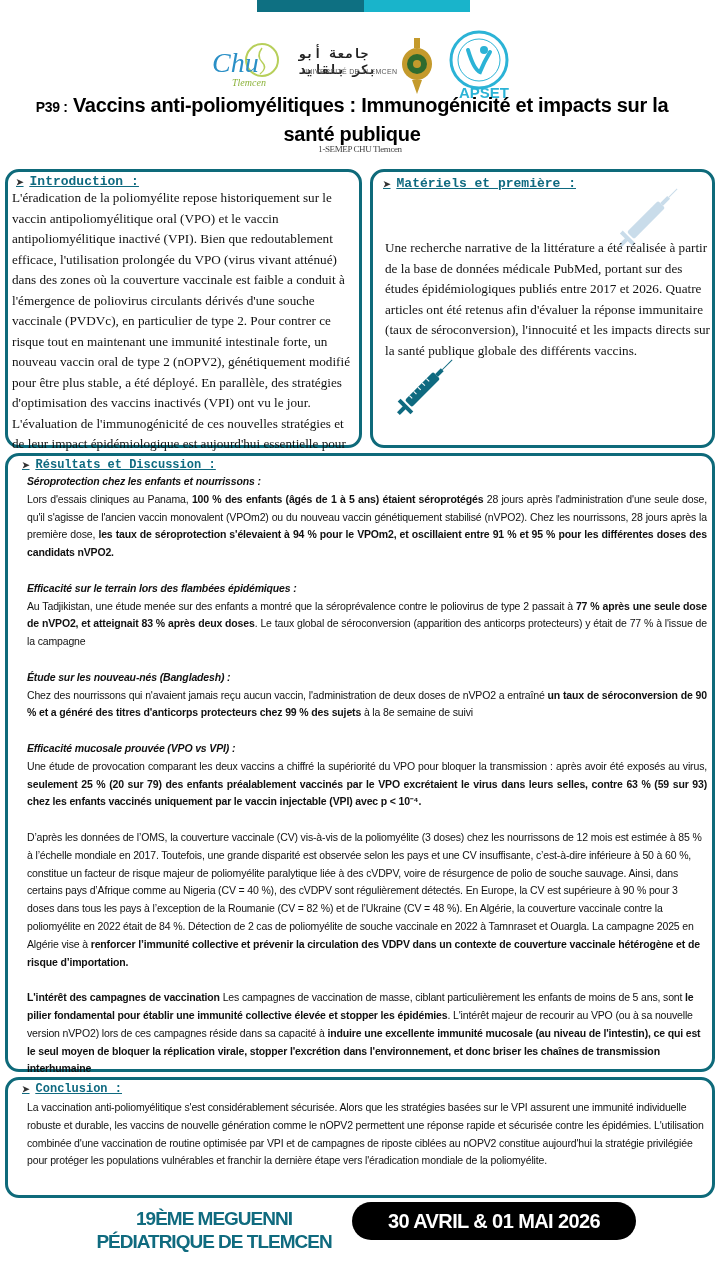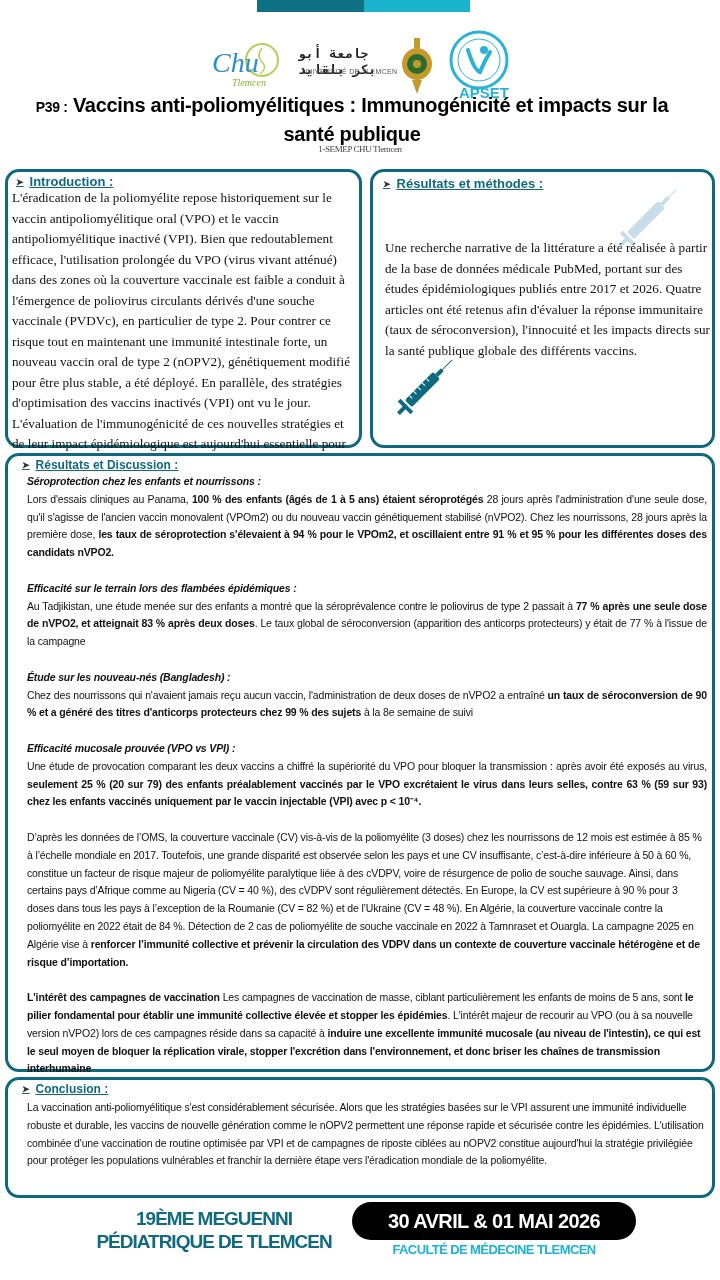--- a/index.html
+++ b/index.html
@@ -23,21 +23,21 @@
     font-family: "Liberation Serif", serif; font-size: 9px; color: #444; line-height: 12px; letter-spacing: -0.4px; }
 
   .box { position: absolute; border: 3px solid #0e6a7a; border-radius: 14px; background: #fff; }
   .box-intro { left: 5px; top: 169px; width: 357px; height: 279px; }
   .box-mat { left: 370px; top: 169px; width: 345px; height: 279px; }
   .box-res { left: 5px; top: 453px; width: 710px; height: 619px; }
   .box-conc { left: 5px; top: 1077px; width: 710px; height: 121px; }
 
   .heading { display: flex; align-items: center; font-weight: bold; color: #0f6a80; text-decoration: underline; font-size: 13px; }
   .arrow { font-size: 9px; color: #333; text-decoration: none; margin-right: 6px; display: inline-block; }
-  .heading-text { text-decoration: underline; }
+  .heading-text { text-decoration: underline; font-family: Liberation Mono, monospace; }
 
   .serif { font-family: "Liberation Serif", serif; font-size: 13.2px; line-height: 20.5px; color: #111; }
   .box-intro .heading { position: absolute; left: 8px; top: 2px; }
   .box-intro .serif { position: absolute; left: 4px; top: 16px; width: 346px; }
 
   .box-mat .heading { position: absolute; left: 10px; top: 4px; }
   .box-mat .serif { position: absolute; left: 12px; top: 66px; width: 325px; }
   .syringe-light { position: absolute; right: 24px; top: 6px; width: 74px; height: 74px; }
   .syringe-dark { position: absolute; left: 18px; top: 178px; width: 70px; height: 72px; }
 
@@ -116,21 +116,21 @@
     <g transform="rotate(-45 37 37)" fill="#c9dcea">
       <rect x="8" y="32" width="44" height="10" rx="2"></rect>
       <rect x="52" y="35" width="10" height="4"></rect>
       <rect x="62" y="36.5" width="12" height="1"></rect>
       <rect x="2" y="28" width="4" height="18"></rect>
       <rect x="-6" y="35" width="10" height="4"></rect>
     </g>
   </svg>
   <div class="heading">
     <span class="arrow">➤</span>
-    <span class="heading-text">Résultats et méthodes :</span>
+    <span class="heading-text">Matériels et première :</span>
   </div>
   <div class="serif">Une recherche narrative de la littérature a été réalisée à partir de la base de données médicale PubMed, portant sur des études épidémiologiques publiés entre 2017 et 2026. Quatre articles ont été retenus afin d'évaluer la réponse immunitaire (taux de séroconversion), l'innocuité et les impacts directs sur la santé publique globale des différents vaccins.</div>
   <svg class="syringe-dark" viewBox="0 0 70 72">
     <g transform="rotate(-45 35 36)" fill="#0f6a80">
       <rect x="10" y="31" width="40" height="10" rx="2"></rect>
       <rect x="50" y="34" width="8" height="4"></rect>
       <rect x="58" y="35.5" width="14" height="1"></rect>
       <rect x="4" y="27" width="4" height="18"></rect>
       <rect x="-4" y="34" width="10" height="4"></rect>
       <g fill="#ffffff">
@@ -175,14 +175,13 @@
   </div>
   <div class="conc-body sans">La vaccination anti-poliomyélitique s'est considérablement sécurisée. Alors que les stratégies basées sur le VPI assurent une immunité individuelle robuste et durable, les vaccins de nouvelle génération comme le nOPV2 permettent une réponse rapide et sécurisée contre les épidémies. L'utilisation combinée d'une vaccination de routine optimisée par VPI et de campagnes de riposte ciblées au nOPV2 constitue aujourd'hui la stratégie privilégiée pour protéger les populations vulnérables et franchir la dernière étape vers l'éradication mondiale de la poliomyélite.</div>
 </div>
 
 <div class="footer">
   <div class="foot-left">
     <div>19ÈME MEGUENNI</div>
     <div>PÉDIATRIQUE DE TLEMCEN</div>
   </div>
   <div class="foot-date">30 AVRIL &amp; 01 MAI 2026</div>
-  <div class="foot-fac">FACULTÉ DE MÉDECINE TLEMCEN</div>
 </div>
 
 </body></html>

